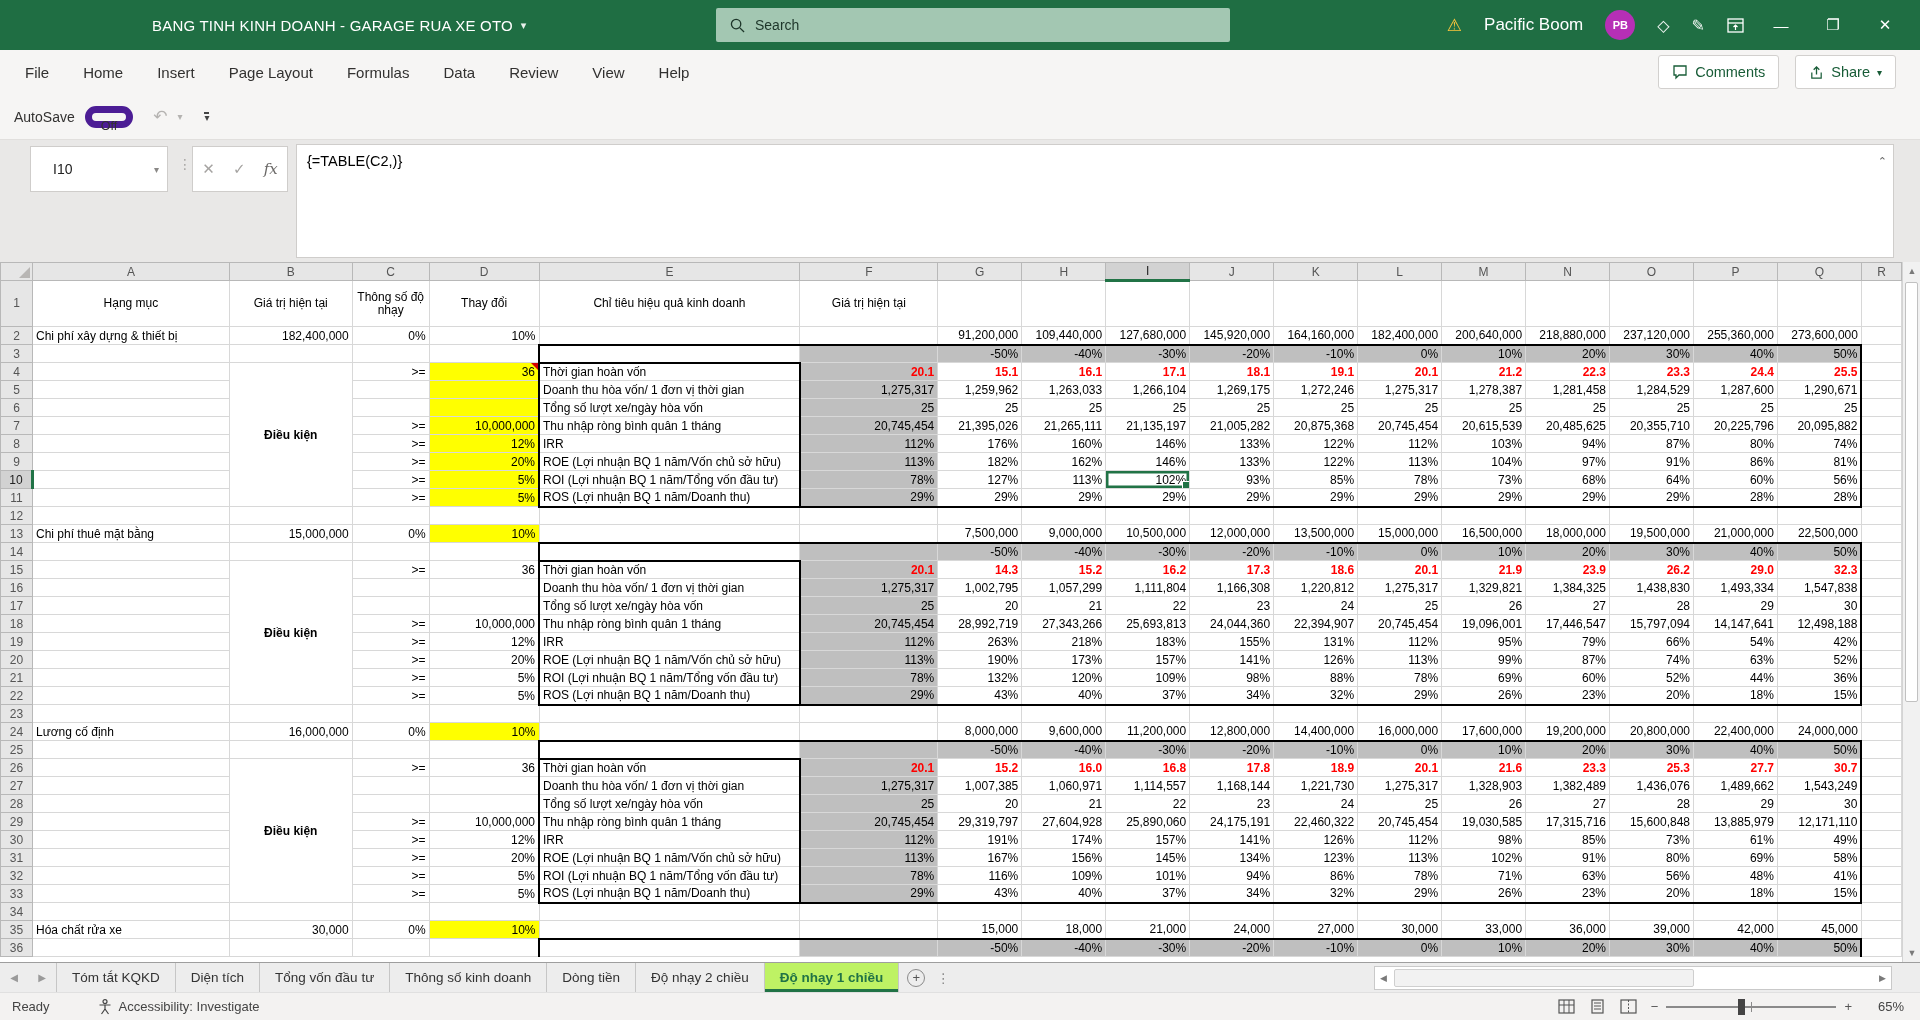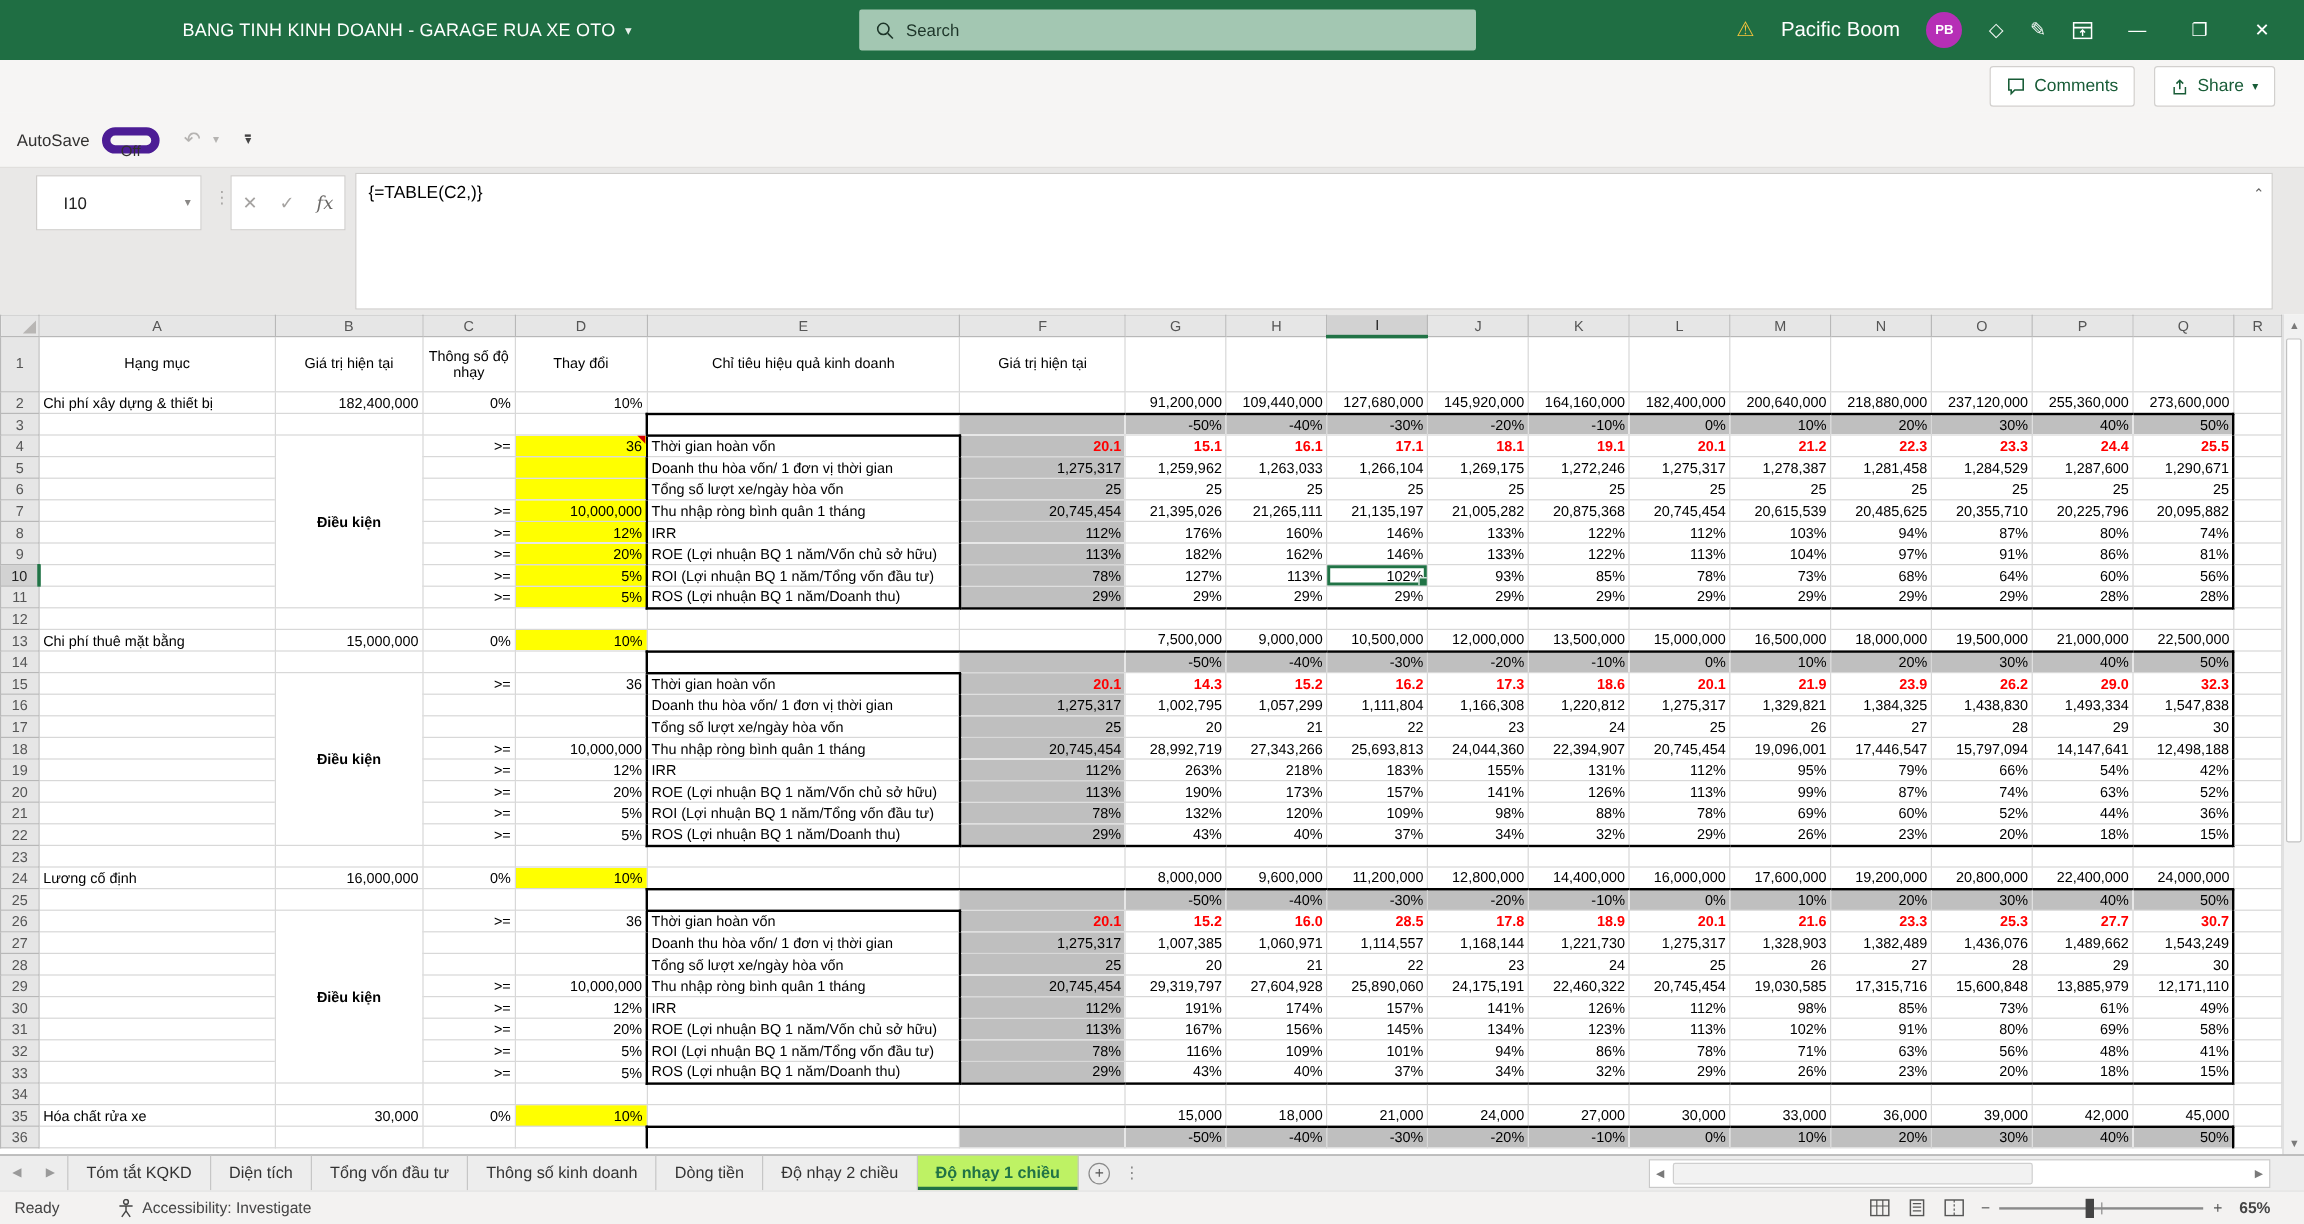--- a/index.html
+++ b/index.html
@@ -118,21 +118,21 @@
   #statusbar{position:absolute;top:992px;left:0;width:1920px;height:28px;background:#f3f2f1;
     border-top:1px solid #e0e0e0;display:flex;align-items:center;font-size:13px;color:#444;}
   #statusbar .ready{margin-left:12px;}
   .acc{margin-left:48px;display:flex;align-items:center;gap:7px;}
   .s-right{position:absolute;right:0;display:flex;align-items:center;gap:14px;padding-right:16px;}
   .viewico{display:flex;align-items:center;}
   .zslider{display:flex;align-items:center;gap:8px;color:#555;}
   .ztrack{position:relative;width:170px;height:2px;background:#8a8a8a;}
   .ztick{position:absolute;left:50%;top:-4px;width:1px;height:10px;background:#8a8a8a;}
   .zhandle{position:absolute;left:42%;top:-7px;width:7px;height:16px;background:#444;}
-  .zpct{width:38px;text-align:left;color:#444;font-weight:bold;}
+  .zpct{width:38px;text-align:right;color:#444;}
 </style>
 </head>
 <body>
 
 <div id="titlebar">
   <span class="t-title">
     <span>BANG TINH KINH DOANH - GARAGE RUA XE OTO</span>
     <span class="t-chev">▾</span>
   </span>
   <div id="searchbox">
@@ -153,20 +153,31 @@
       <line x1="1" y1="5" x2="16" y2="5" stroke="#fff" stroke-width="1.3"></line>
       <path d="M8.5 12 L8.5 7 M6.5 9 L8.5 7 L10.5 9" stroke="#fff" stroke-width="1.2" fill="none"></path>
     </svg>
     <span class="winbtn">—</span>
     <span class="winbtn">❐</span>
     <span class="winbtn">✕</span>
   </div>
 </div>
 
 <div id="menubar">
+  <span id="menu-tabs" style="display:flex;">
+      <span class="mtab">File</span>
+      <span class="mtab">Home</span>
+      <span class="mtab">Insert</span>
+      <span class="mtab">Page Layout</span>
+      <span class="mtab">Formulas</span>
+      <span class="mtab">Data</span>
+      <span class="mtab">Review</span>
+      <span class="mtab">View</span>
+      <span class="mtab">Help</span>
+    </span>
   <div class="mbtns">
     <span class="chipbtn">
       <svg width="16" height="16" viewBox="0 0 16 16">
         <path d="M2 2 h12 v9 h-7 l-3 3 v-3 h-2 z" fill="none" stroke="#185c37" stroke-width="1.3"></path>
       </svg>
       <span>Comments</span>
     </span>
     <span class="chipbtn">
       <svg width="15" height="15" viewBox="0 0 16 16">
         <path d="M8 10 L8 2 M5 5 L8 2 L11 5" stroke="#185c37" stroke-width="1.4" fill="none"></path>
@@ -744,21 +755,21 @@
         <tr>
           <td class="gut">26</td>
           <td></td>
           <td rowspan="8" class="dk">Điều kiện</td>
           <td class="ar">&gt;=</td>
           <td class="ar">36</td>
           <td class="al bl br bt">Thời gian hoàn vốn</td>
           <td class="ar gray red">20.1</td>
           <td class="ar red">15.2</td>
           <td class="ar red">16.0</td>
-          <td class="ar red">28.5</td>
+          <td class="ar red">16.8</td>
           <td class="ar red">17.8</td>
           <td class="ar red">18.9</td>
           <td class="ar red">20.1</td>
           <td class="ar red">21.6</td>
           <td class="ar red">23.3</td>
           <td class="ar red">25.3</td>
           <td class="ar red">27.7</td>
           <td class="ar red br">30.7</td>
           <td></td>
         </tr>

